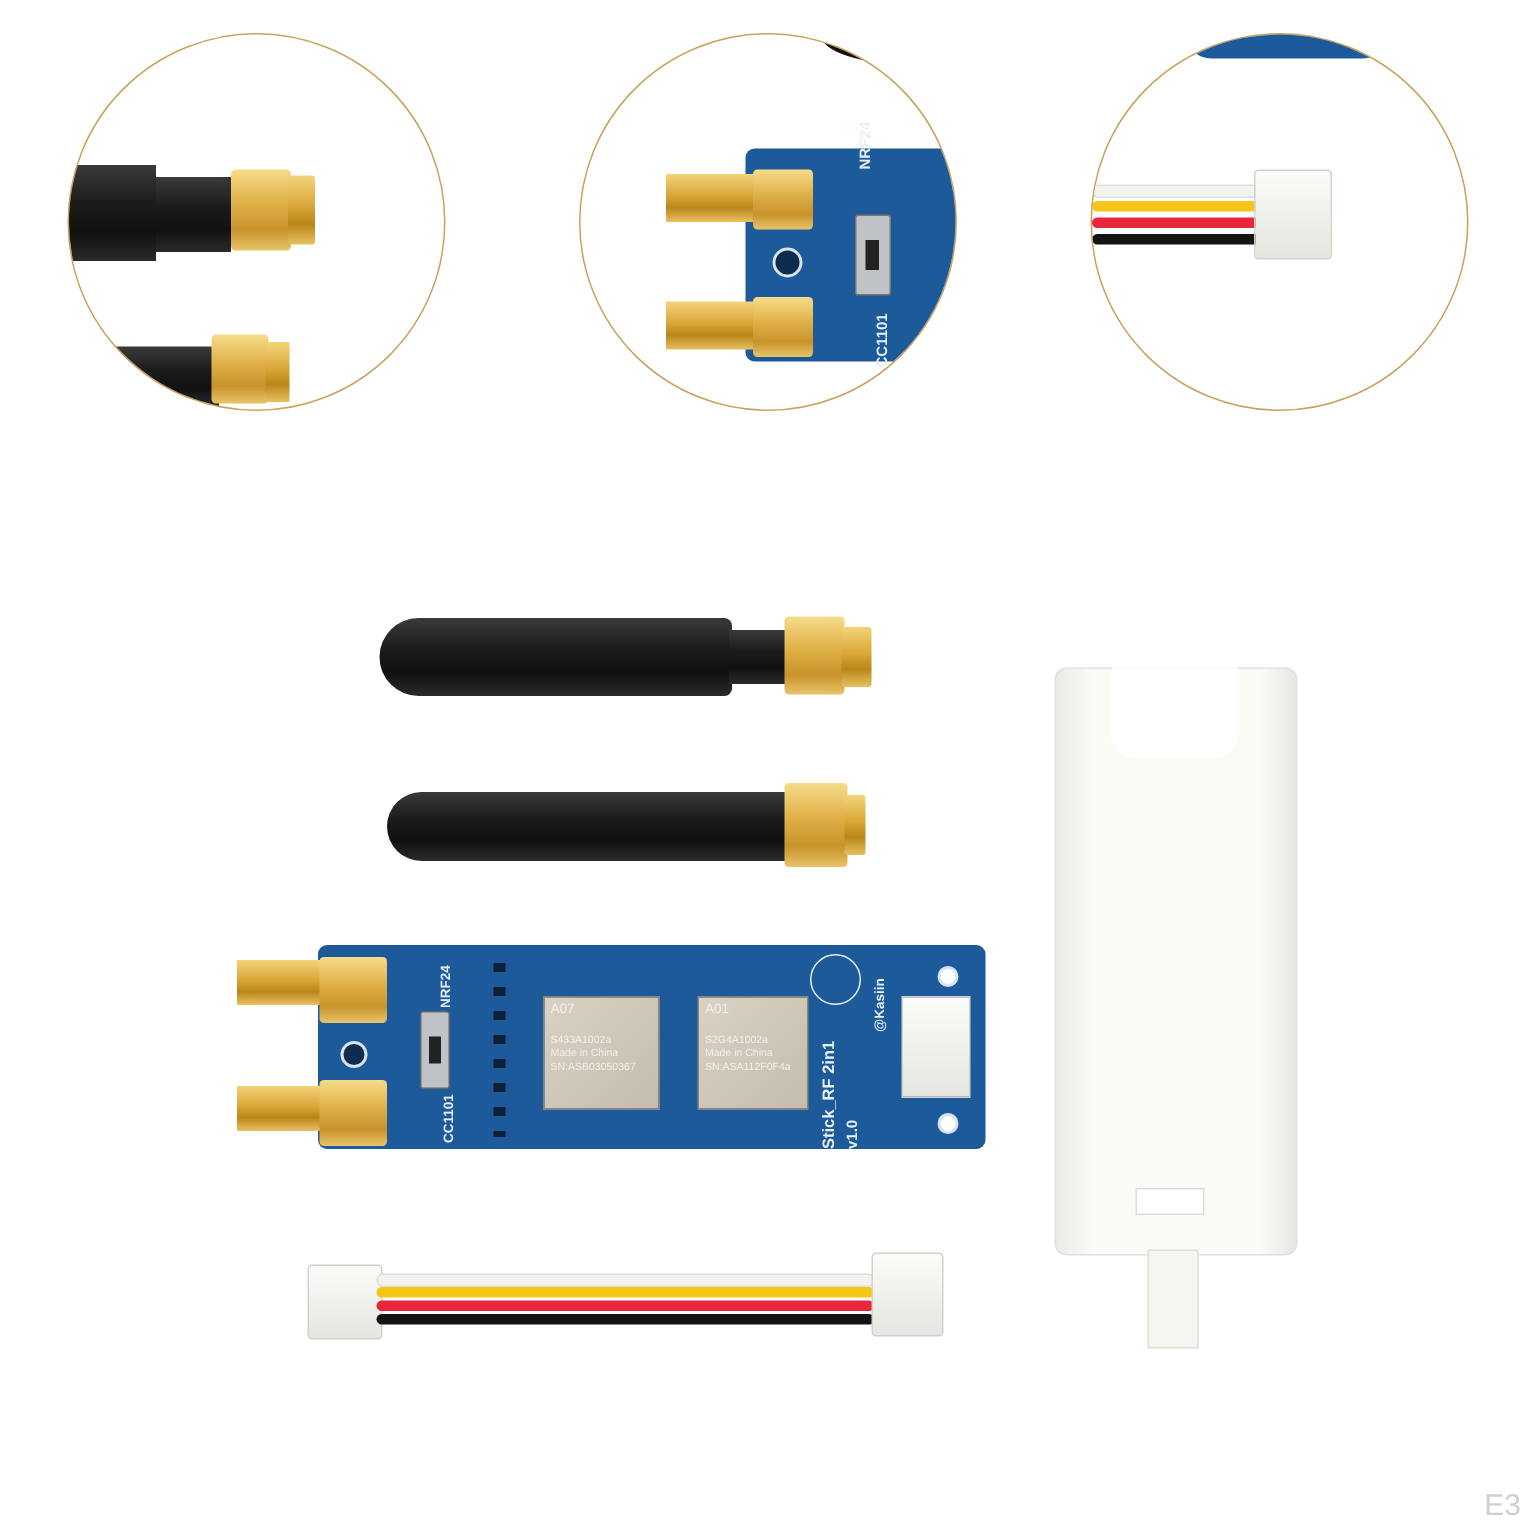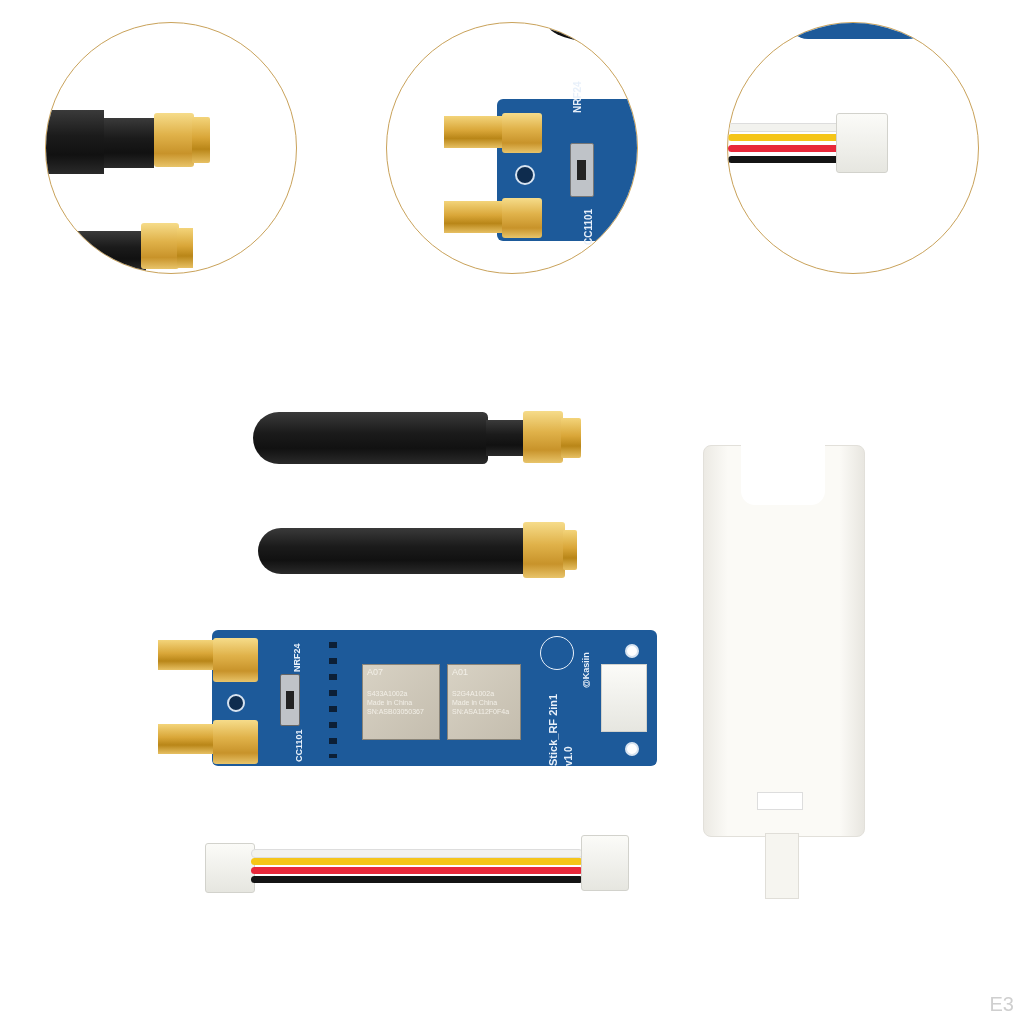--- a/index.html
+++ b/index.html
@@ -88,21 +88,21 @@
 
   <div class="abs" style="left:174px;top:14px;width:8px;height:116px;background:repeating-linear-gradient(180deg,#0c1f36 0 6px,transparent 6px 16px);"></div>
 
   <div class="module" style="left:207px;top:36px;width:76px;height:74px;">
     <div class="t" style="left:4px;top:3px;font-size:9px;text-align:center;">A07</div>
     <div class="t" style="left:4px;top:24px;">S433A1002a</div>
     <div class="t" style="left:4px;top:33px;">Made in China</div>
     <div class="t" style="left:4px;top:42px;">SN:ASB03050367</div>
   </div>
 
-  <div class="module" style="left:292px;top:36px;width:72px;height:74px;">
+  <div class="module" style="left:310px;top:36px;width:72px;height:74px;">
     <div class="t" style="left:4px;top:3px;font-size:9px;">A01</div>
     <div class="t" style="left:4px;top:24px;">S2G4A1002a</div>
     <div class="t" style="left:4px;top:33px;">Made in China</div>
     <div class="t" style="left:4px;top:42px;">SN:ASA112F0F4a</div>
   </div>
 
   <div class="pcbtext" style="left:392px;top:138px;font-size:11px;transform:rotate(-90deg);transform-origin:left top;">Stick_RF  2in1</div>
   <div class="pcbtext" style="left:408px;top:138px;font-size:10px;transform:rotate(-90deg);transform-origin:left top;">v1.0</div>
   <div class="pcbtext" style="left:426px;top:60px;font-size:9px;transform:rotate(-90deg);transform-origin:left top;">@Kasiin</div>
   <div class="abs" style="left:385px;top:8px;width:32px;height:32px;border:1.5px solid #e8f0fa;border-radius:50%;"></div>

